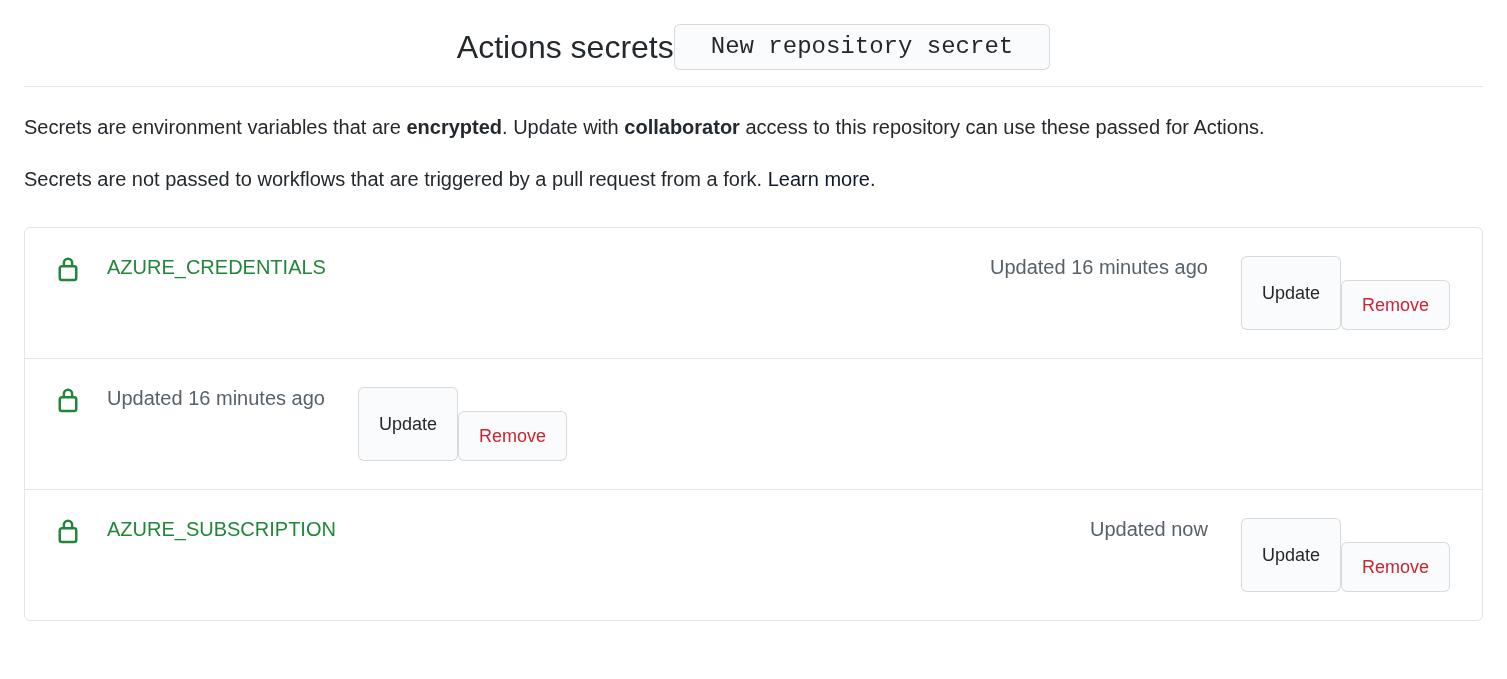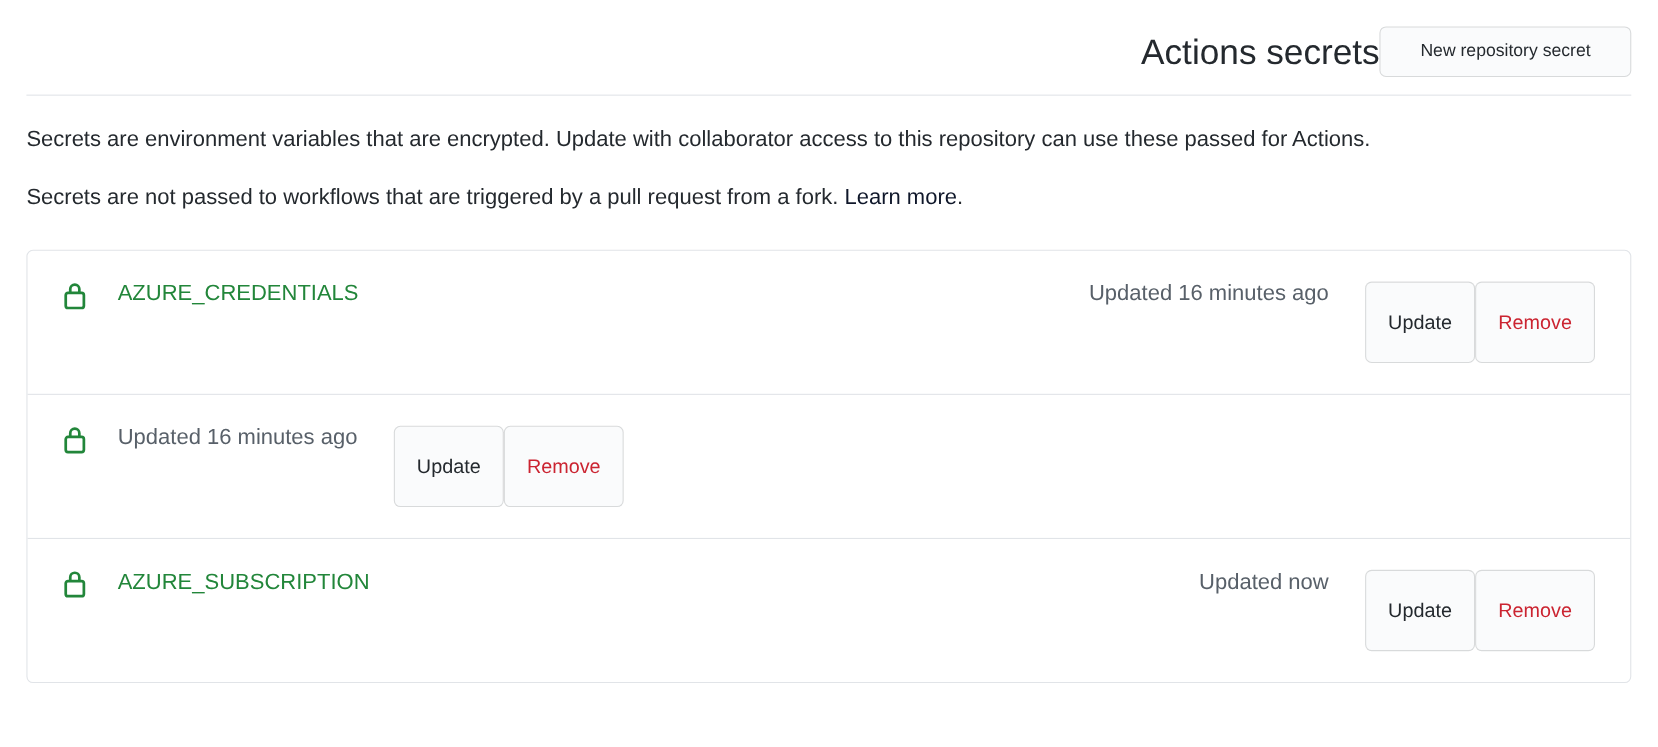--- a/index.html
+++ b/index.html
@@ -9,21 +9,21 @@
     }
     body {
       font-family: -apple-system, BlinkMacSystemFont, "Segoe UI", Helvetica, Arial, sans-serif;
       color: #24292e;
       background: #ffffff;
       padding: 24px;
       font-size: 16px;
     }
     .header {
       display: flex;
-      justify-content: flex-end;
+      justify-content: center;
       align-items: center;
       padding-bottom: 16px;
       border-bottom: 1px solid #e1e4e8;
       margin-bottom: 24px;
     }
     .page-title {
       font-size: 32px;
       font-weight: 400;
       color: #24292e;
     }
@@ -34,32 +34,33 @@
       font-weight: 500;
       line-height: 24px;
       background-color: #fafbfc;
       border: 1px solid rgba(27,31,35,0.15);
       border-radius: 6px;
       cursor: pointer;
       color: #24292e;
       white-space: nowrap;
     }
     .btn-new {
-      font-size: 16px;
+      font-size: 24px;
       padding: 10px 36px;
       font-weight: 500;
+      font-family: Liberation Mono, monospace;
     }
     .description {
       font-size: 20px;
       line-height: 1.6;
       color: #24292e;
       margin-bottom: 20px;
     }
     .description strong {
-      font-weight: 400;
+      font-weight: 700;
     }
     .description a {
       color: #0f172a;
       text-decoration: none;
     }
     .secrets-list {
       border: 1px solid #e1e4e8;
       border-radius: 6px;
       margin-top: 32px;
     }
@@ -91,24 +92,25 @@
     }
     .secret-actions {
       display: flex;
     }
     .btn-update {
       padding: 8px 20px;
       font-size: 18px;
       font-weight: 500;
     }
     .btn-remove {
-      padding: 24px 20px;
+      padding: 12px 20px;
       font-size: 18px;
       font-weight: 500;
       color: #cb2431;
+      margin-top: 24px;
     }
   </style>
 </head>
 <body>
 
 <div class="header">
   <h1 class="page-title">Actions secrets</h1>
   <button class="btn btn-new">New repository secret</button>
 </div>
 

